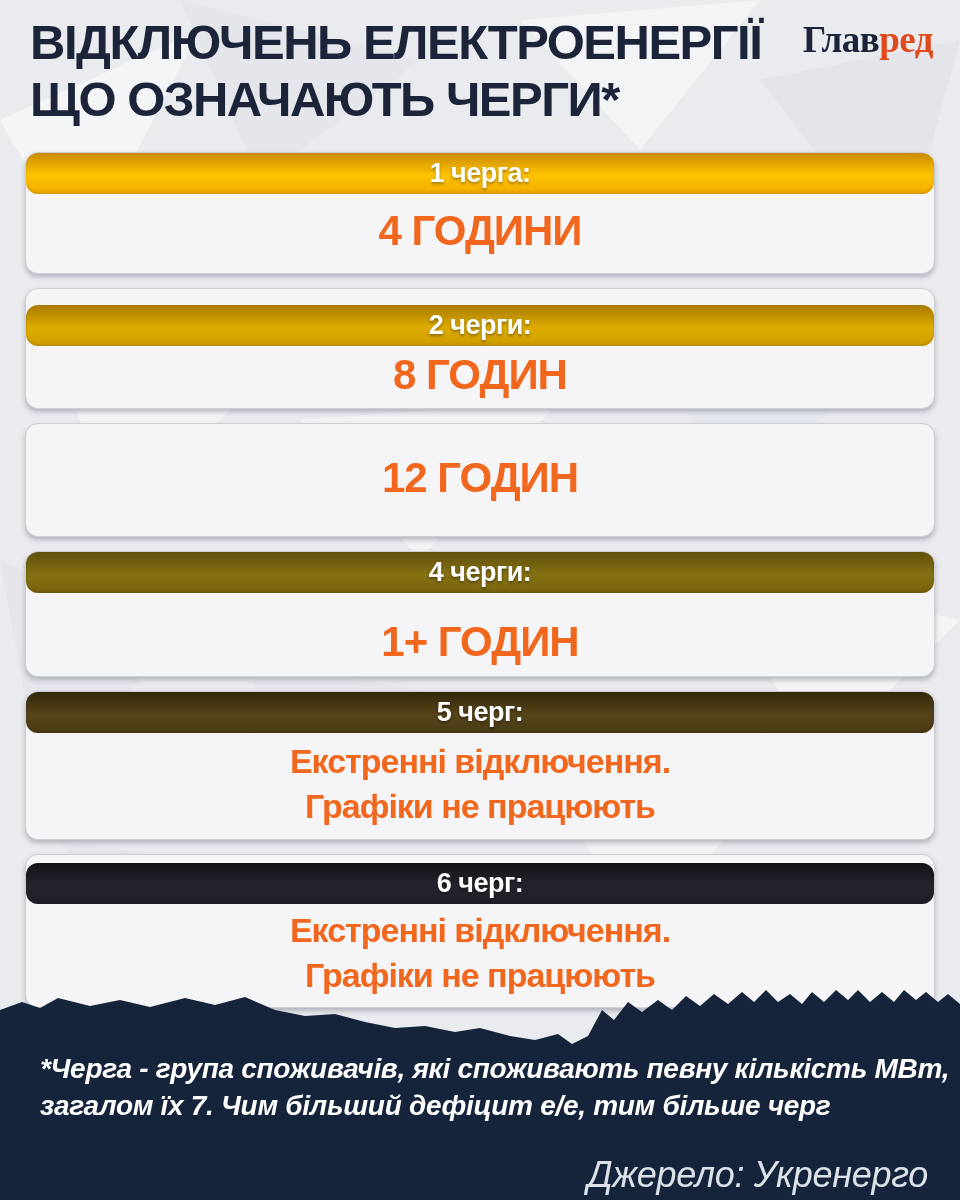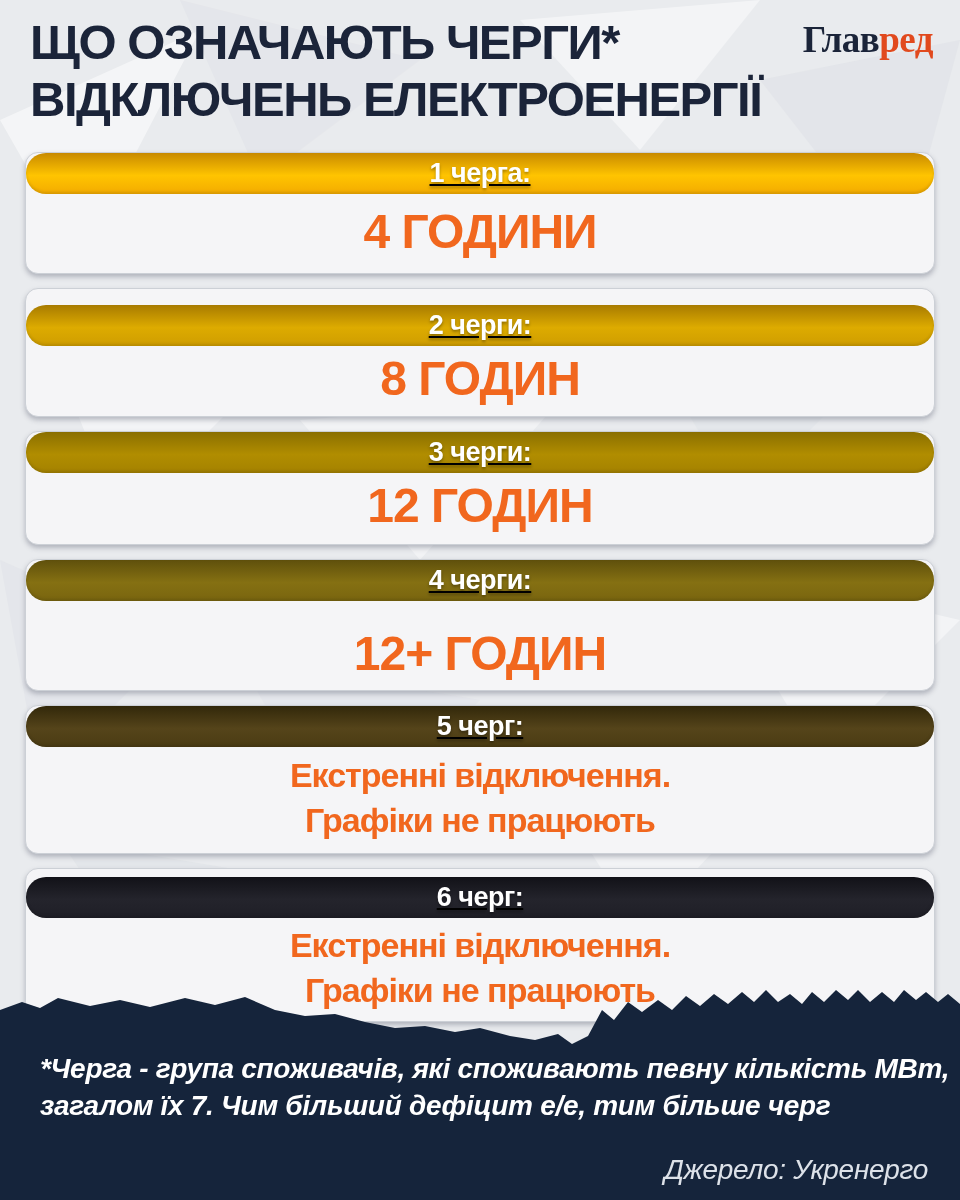--- a/index.html
+++ b/index.html
@@ -33,51 +33,50 @@
     box-shadow:0 3px 5px rgba(110,116,130,.45);
     margin-bottom:14px;
   }
   .card:nth-child(1){min-height:120px;}
   .card:nth-child(2){min-height:113px;}
   .card:nth-child(3){min-height:112px;}
   .card:nth-child(4){min-height:113px;gap:20px;}
   .card:nth-child(5){min-height:147px;}
   .card:nth-child(6){min-height:152px;}
   .card-header{
-    height:41px;border-radius:20px;
+    height:41px;border-radius:12px;
     display:flex;align-items:center;justify-content:center;
     box-shadow:inset 0 -2px 3px rgba(0,0,0,.12);
-    text-decoration:underline;
   }
   .card-label{
     color:#ffffff;font-size:27px;font-weight:bold;letter-spacing:-0.5px;
     text-shadow:0 2px 3px rgba(0,0,0,.35);
   }
   .card-body{
     flex:1;display:flex;flex-direction:column;
     align-items:center;justify-content:center;padding:4px 10px 8px;
   }
   .card-value{
     display:block;color:#f1671e;font-weight:bold;
-    font-size:48px;line-height:1.2;letter-spacing:-1px;text-align:center;
+    font-size:42px;line-height:1.2;letter-spacing:-1px;text-align:center;
   }
   .card:nth-child(5) .card-value,
   .card:nth-child(6) .card-value{font-size:34px;line-height:1.32;}
   
   .footnote-section{position:absolute;left:0;top:990px;width:960px;height:186px;z-index:3;}
   .torn-svg{position:absolute;left:0;top:0;}
   .note{
     position:absolute;left:40px;top:60px;margin:0;
     color:#ffffff;font-style:italic;font-weight:bold;
     font-size:28px;line-height:37px;letter-spacing:-0.3px;
   }
   .note span{display:block;white-space:nowrap;}
   .source{
     position:absolute;right:32px;top:164px;margin:0;
-    color:#dde2e9;font-style:italic;font-size:28px;letter-spacing:-0.3px;
+    color:#dde2e9;font-style:italic;font-size:36px;letter-spacing:-0.3px;
   }
 </style>
 </head>
 <body>
 
 <svg class="bg-texture" width="960" height="1000" viewBox="0 0 960 1000">
   <polygon points="0,120 200,30 80,260" fill="#ffffff" opacity="0.5"></polygon>
   <polygon points="180,0 420,60 260,180" fill="#dfe2e7" opacity="0.5"></polygon>
   <polygon points="520,20 760,0 640,150" fill="#ffffff" opacity="0.45"></polygon>
   <polygon points="760,80 960,40 900,260" fill="#dde0e6" opacity="0.5"></polygon>
@@ -86,22 +85,22 @@
   <polygon points="300,420 560,400 420,560" fill="#ffffff" opacity="0.4"></polygon>
   <polygon points="0,560 180,640 40,780" fill="#dfe2e7" opacity="0.5"></polygon>
   <polygon points="700,560 960,620 820,760" fill="#ffffff" opacity="0.45"></polygon>
   <polygon points="240,660 480,700 340,840" fill="#e1e4e9" opacity="0.5"></polygon>
   <polygon points="520,740 780,780 640,930" fill="#ffffff" opacity="0.4"></polygon>
   <polygon points="60,840 300,880 160,990" fill="#dee1e6" opacity="0.5"></polygon>
 </svg>
 
 <header class="masthead">
   <h1 class="page-title">
+    <span>ВІДКЛЮЧЕНЬ ЕЛЕКТРОЕНЕРГІЇ</span>
     <span>ЩО ОЗНАЧАЮТЬ ЧЕРГИ*</span>
-    <span>ВІДКЛЮЧЕНЬ ЕЛЕКТРОЕНЕРГІЇ</span>
   </h1>
   <div class="brand">
     <span class="dark">Глав</span><span class="red">ред</span>
   </div>
 </header>
 
 <main class="cards">
   <section class="card">
     <div class="card-header" style="background: linear-gradient(rgb(200, 138, 0) 0%, rgb(255, 196, 0) 55%, rgb(243, 171, 0) 100%);">
       <span class="card-label">1 черга:</span>
@@ -116,35 +115,32 @@
     <div class="card-header" style="background: linear-gradient(rgb(168, 123, 0) 0%, rgb(221, 171, 0) 55%, rgb(207, 157, 0) 100%); margin-top: 16px;">
       <span class="card-label">2 черги:</span>
     </div>
     <div class="card-body">
       <span class="card-value">8 ГОДИН</span>
       <span class="card-value"></span>
     </div>
   </section>
 
   <section class="card">
-    <div class="card-header" style="background: linear-gradient(rgb(138, 111, 0) 0%, rgb(177, 141, 0) 55%, rgb(164, 130, 0) 100%);">
-      <span class="card-label">3 черги:</span>
-    </div>
     <div class="card-body">
       <span class="card-value">12 ГОДИН</span>
       <span class="card-value"></span>
     </div>
   </section>
 
   <section class="card">
     <div class="card-header" style="background: linear-gradient(rgb(95, 80, 12) 0%, rgb(133, 112, 18) 55%, rgb(121, 101, 15) 100%);">
       <span class="card-label">4 черги:</span>
     </div>
     <div class="card-body">
-      <span class="card-value">12+ ГОДИН</span>
+      <span class="card-value">1+ ГОДИН</span>
       <span class="card-value"></span>
     </div>
   </section>
 
   <section class="card">
     <div class="card-header" style="background: linear-gradient(rgb(50, 40, 10) 0%, rgb(85, 68, 26) 55%, rgb(75, 60, 19) 100%);">
       <span class="card-label">5 черг:</span>
     </div>
     <div class="card-body">
       <span class="card-value">Екстренні відключення.</span>

